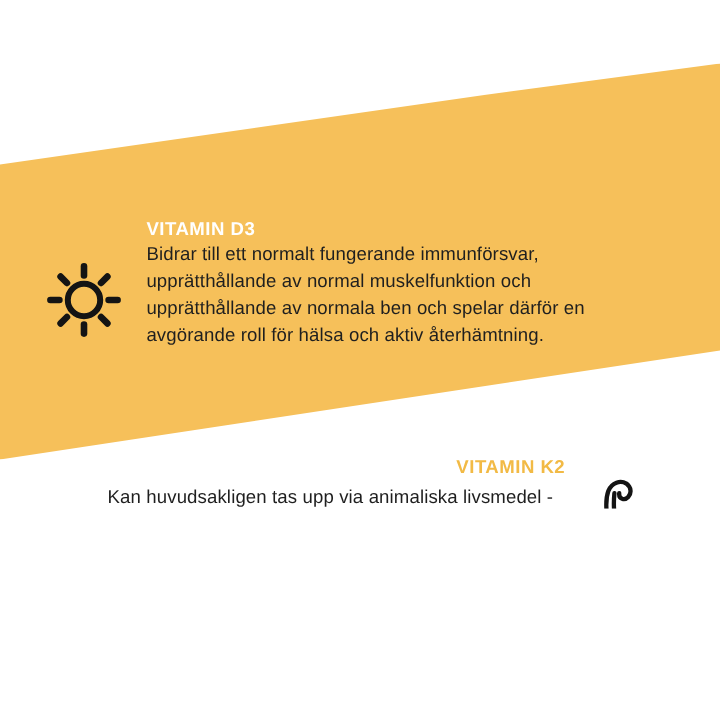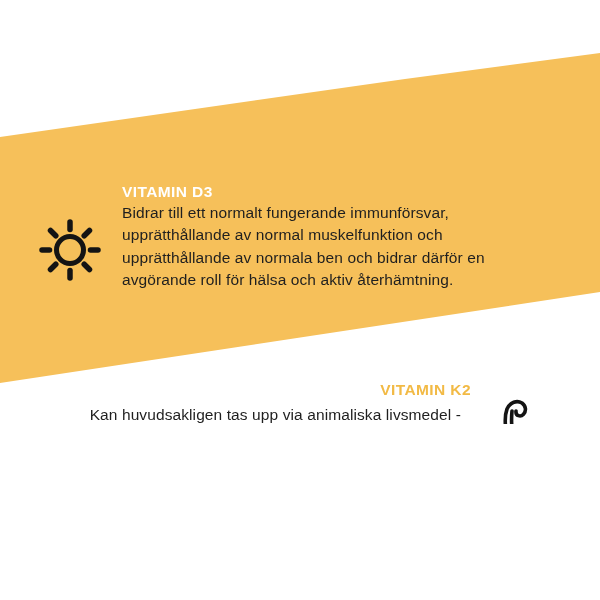--- a/index.html
+++ b/index.html
@@ -60,21 +60,21 @@
         <line x1="48.2" y1="50.2" x2="53.5" y2="55.5"></line>
         <line x1="19.8" y1="50.2" x2="14.5" y2="55.5"></line>
       </g>
     </svg>
   </div>
 
   <div class="heading d3">VITAMIN D3</div>
 
   <div class="body-text d3">Bidrar till ett normalt fungerande immunförsvar,
 upprätthållande av normal muskelfunktion och
-upprätthållande av normala ben och bidrar därför en
+upprätthållande av normala ben och spelar därför en
 avgörande roll för hälsa och aktiv återhämtning.</div>
 
   <div class="heading k2">VITAMIN K2</div>
 
   <div class="body-text k2">Kan huvudsakligen tas upp via animaliska livsmedel -
 därför bör framför allt vegetarianer och veganer ta K2.
 Det bidrar till normal blodkoagulation och till att
 upprätthålla normala ben.</div>
 
   <div class="icon-box meat">

